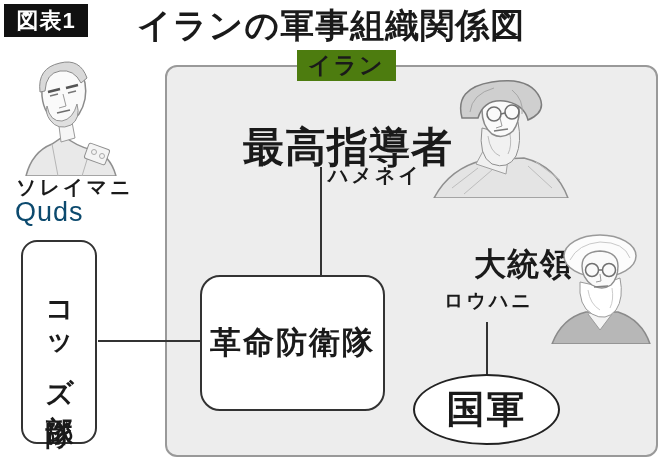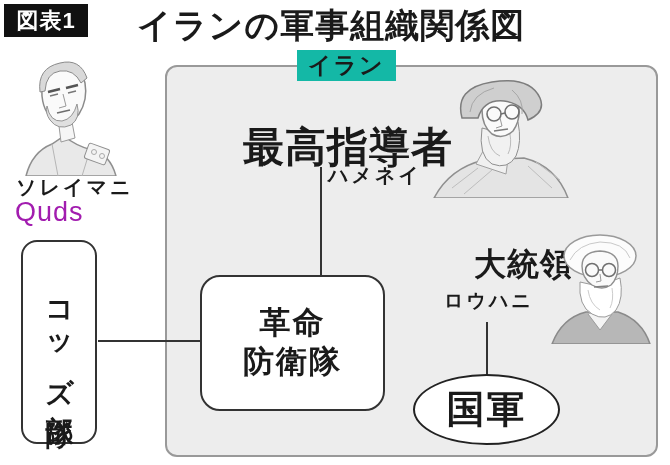--- a/index.html
+++ b/index.html
@@ -9,50 +9,50 @@
   
   .fig-badge{position:absolute;left:4px;top:4px;width:84px;height:33px;background:#111111;
     color:#ffffff;font-size:22px;font-weight:bold;display:flex;align-items:center;justify-content:center;
     letter-spacing:1px;}
   .fig-title{position:absolute;left:97px;top:3px;font-size:34px;font-weight:bold;letter-spacing:1px;
     white-space:nowrap;margin-left:40px;}
 
   
   .iran-box{position:absolute;left:165px;top:65px;width:489px;height:388px;background:#ededed;
     border:2px solid #999999;border-radius:12px;}
-  .iran-label{position:absolute;left:297px;top:50px;background:#14b8a6;padding:0 11px;
+  .iran-label{position:absolute;left:297px;top:50px;background:#4d7c0f;padding:0 11px;
     font-size:23px;font-weight:bold;z-index:4;letter-spacing:2px;}
 
   
   .connector{position:absolute;background:#333333;z-index:2;}
   .conn-v1{left:320px;top:167px;width:2px;height:108px;}
   .conn-h1{left:98px;top:340px;width:103px;height:2px;}
   .conn-v2{left:486px;top:322px;width:2px;height:55px;}
 
   
   .node{position:absolute;background:#ffffff;border:2.5px solid #333333;z-index:3;
     display:flex;align-items:center;justify-content:center;}
   .quds-box{left:21px;top:240px;width:72px;height:200px;border-radius:16px;}
   .quds-box .vtext{writing-mode:vertical-rl;text-orientation:upright;font-size:28px;font-weight:bold;
     letter-spacing:4px;line-height:1;}
-  .irgc-box{left:200px;top:275px;width:181px;height:132px;border-radius:20px;flex-direction:column;}
+  .irgc-box{left:200px;top:275px;width:181px;height:132px;border-radius:20px;flex-direction:row;}
   .irgc-box span{display:block;font-size:31px;font-weight:bold;line-height:1.25;letter-spacing:2px;}
   .army-ellipse{left:413px;top:374px;width:143px;height:67px;border-radius:50%;border-color:#222222;}
   .army-ellipse span{font-size:38px;font-weight:bold;letter-spacing:2px;}
 
   
   .big-label{position:absolute;font-weight:bold;z-index:3;white-space:nowrap;}
   .supreme-title{left:243px;top:120px;font-size:41px;letter-spacing:1px;}
   .president-title{left:434px;top:243px;font-size:32px;letter-spacing:1px;margin-left:40px;}
   .name-label{position:absolute;z-index:3;font-family:Liberation Serif, serif;
     font-weight:600;white-space:nowrap;}
   .supreme-name{left:328px;top:162px;font-size:20px;letter-spacing:3px;}
   .president-name{left:444px;top:288px;font-size:19px;letter-spacing:3px;text-align:right;}
   .sol-name{left:16px;top:174px;font-size:20px;letter-spacing:3px;}
-  .quds-caption{position:absolute;left:15px;top:197px;font-size:27px;font-weight:400;color:#a21caf;
+  .quds-caption{position:absolute;left:15px;top:197px;font-size:27px;font-weight:400;color:#0c4a6e;
     letter-spacing:1px;z-index:3;}
 
   
   .portrait{position:absolute;z-index:3;}
   .p-sol{left:12px;top:56px;}
   .p-kha{left:424px;top:76px;}
   .p-rou{left:548px;top:230px;}
 </style>
 </head>
 <body>

